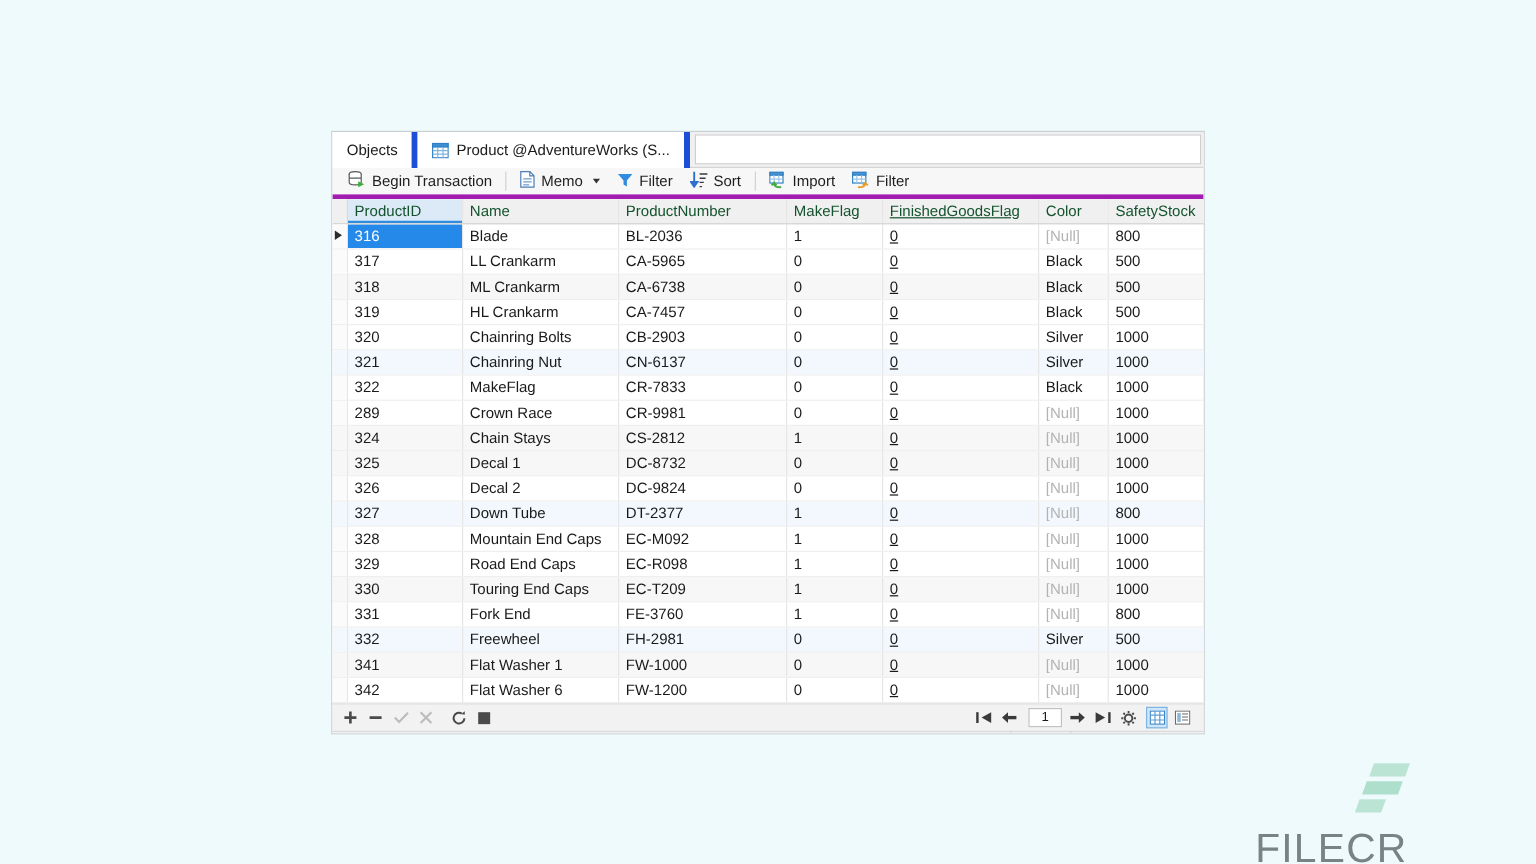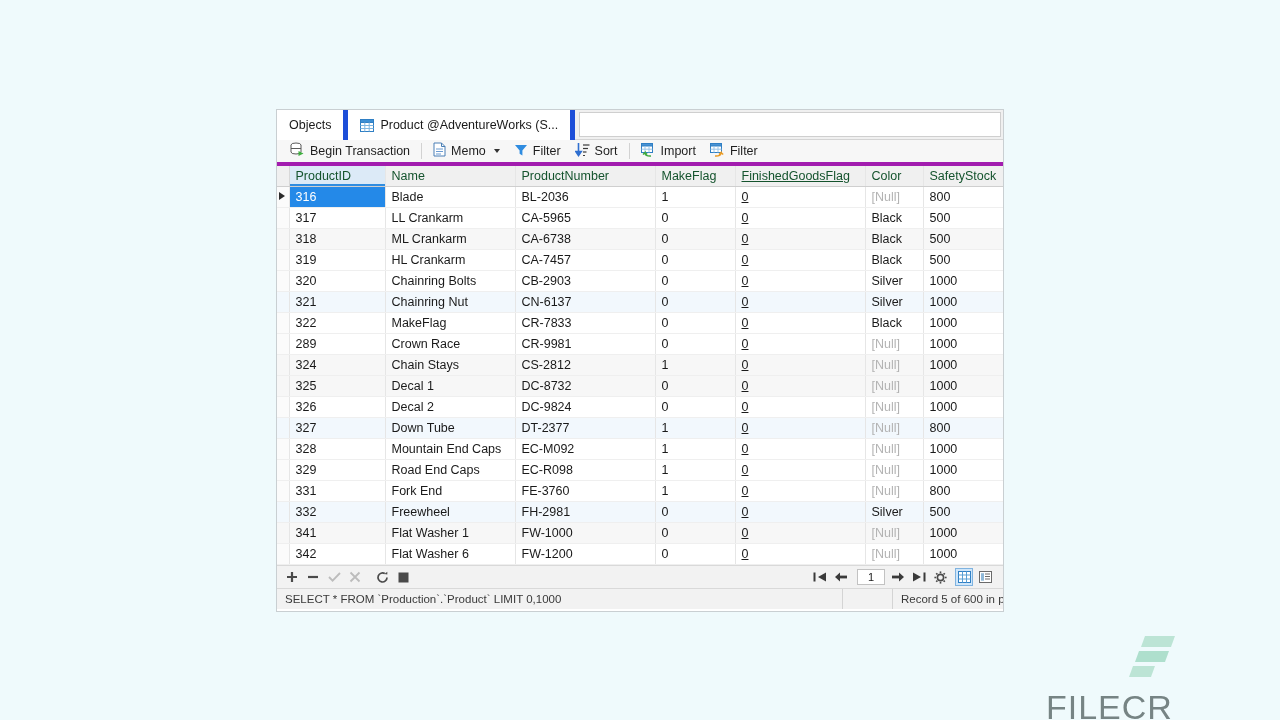--- a/index.html
+++ b/index.html
@@ -423,20 +423,30 @@
             <tr>
               <td class="gutter"></td>
               <td class="c-id">329</td>
               <td class="c-name">Road End Caps</td>
               <td class="c-pnum">EC-R098</td>
               <td class="c-mk">1</td>
               <td class="c-fg">0</td>
               <td class="c-col null">[Null]</td>
               <td class="c-ss">1000</td>
             </tr>
+            <tr class="alt">
+              <td class="gutter"></td>
+              <td class="c-id">330</td>
+              <td class="c-name">Touring End Caps</td>
+              <td class="c-pnum">EC-T209</td>
+              <td class="c-mk">1</td>
+              <td class="c-fg">0</td>
+              <td class="c-col null">[Null]</td>
+              <td class="c-ss">1000</td>
+            </tr>
             <tr>
               <td class="gutter"></td>
               <td class="c-id">331</td>
               <td class="c-name">Fork End</td>
               <td class="c-pnum">FE-3760</td>
               <td class="c-mk">1</td>
               <td class="c-fg">0</td>
               <td class="c-col null">[Null]</td>
               <td class="c-ss">800</td>
             </tr>

